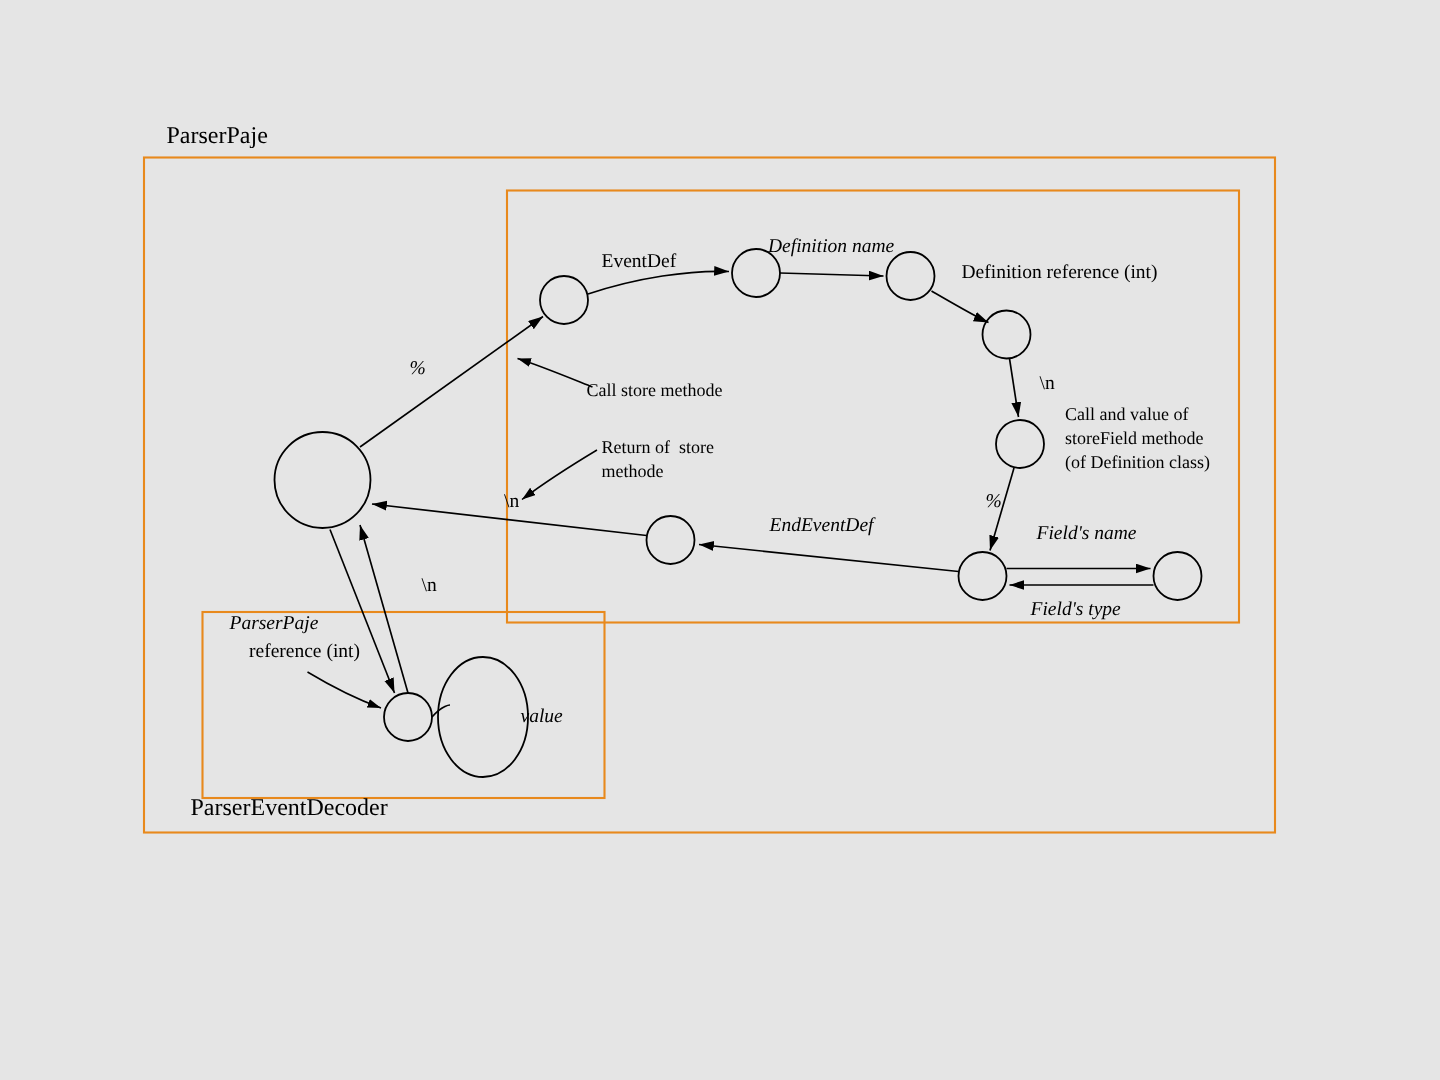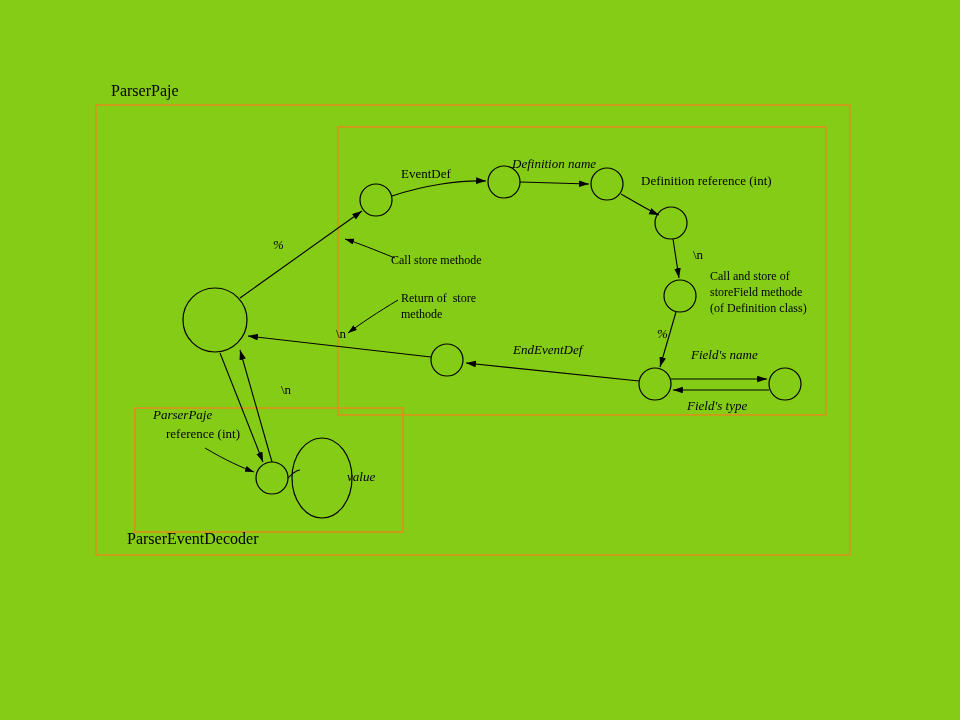--- a/index.html
+++ b/index.html
@@ -4,21 +4,21 @@
 <style>
   html, body {
     margin: 0;
     padding: 0;
     background: #ffffff;
   }
   #stage {
     position: relative;
     width: 960px;
     height: 720px;
-    background: #84cc16;
+    background: #e5e5e5;
     overflow: hidden;
     font-family: "Liberation Serif", serif;
   }
   svg.diagram {
     position: absolute;
     left: 0;
     top: 0;
     width: 960px;
     height: 720px;
   }
@@ -94,21 +94,21 @@
   <div class="lbl small" style="left:391px; top:254px;">Call store methode</div>
 
   <div class="lbl small" style="left:401px; top:292px;">Return of  store</div>
   <div class="lbl small" style="left:401px; top:308px;">methode</div>
 
   <div class="lbl mid" style="left:693px; top:248px;">\n</div>
   <div class="lbl mid" style="left:336px; top:327px;">\n</div>
   <div class="lbl mid" style="left:281px; top:383px;">\n</div>
   <div class="lbl mid italic" style="left:657px; top:327px;">%</div>
 
-  <div class="lbl small" style="left:710px; top:270px;">Call and store of</div>
+  <div class="lbl small" style="left:710px; top:270px;">Call and value of</div>
   <div class="lbl small" style="left:710px; top:286px;">storeField methode</div>
   <div class="lbl small" style="left:710px; top:302px;">(of Definition class)</div>
 
   <div class="lbl mid" style="left:513px; top:343px;font-style:italic;">EndEventDef</div>
   <div class="lbl mid italic" style="left:691px; top:348px;">Field's name</div>
   <div class="lbl mid italic" style="left:687px; top:399px;">Field's type</div>
 
   <div class="lbl mid italic" style="left:153px; top:408px;">ParserPaje</div>
   <div class="lbl mid" style="left:166px; top:427px;"><span class="italic">reference</span><span> (int)</span></div>
 

